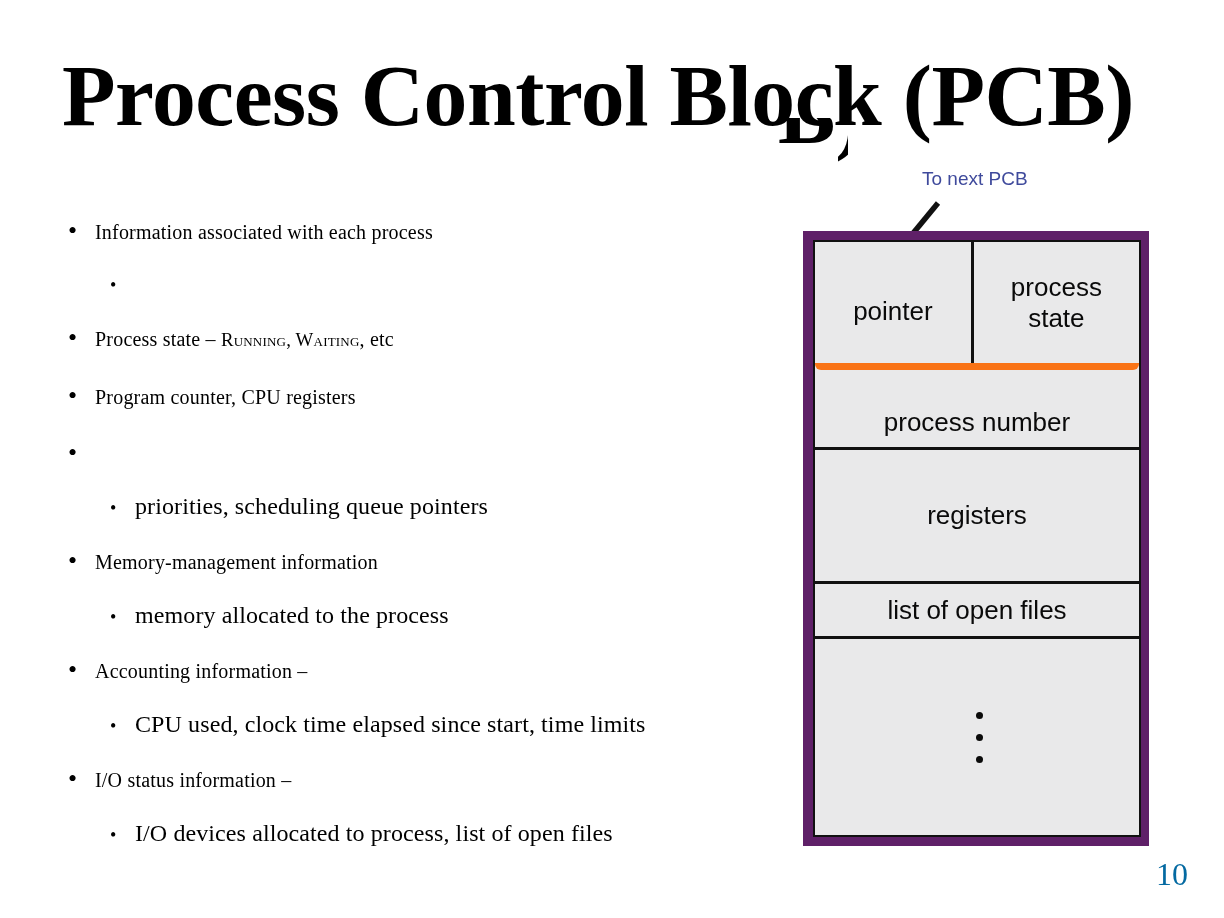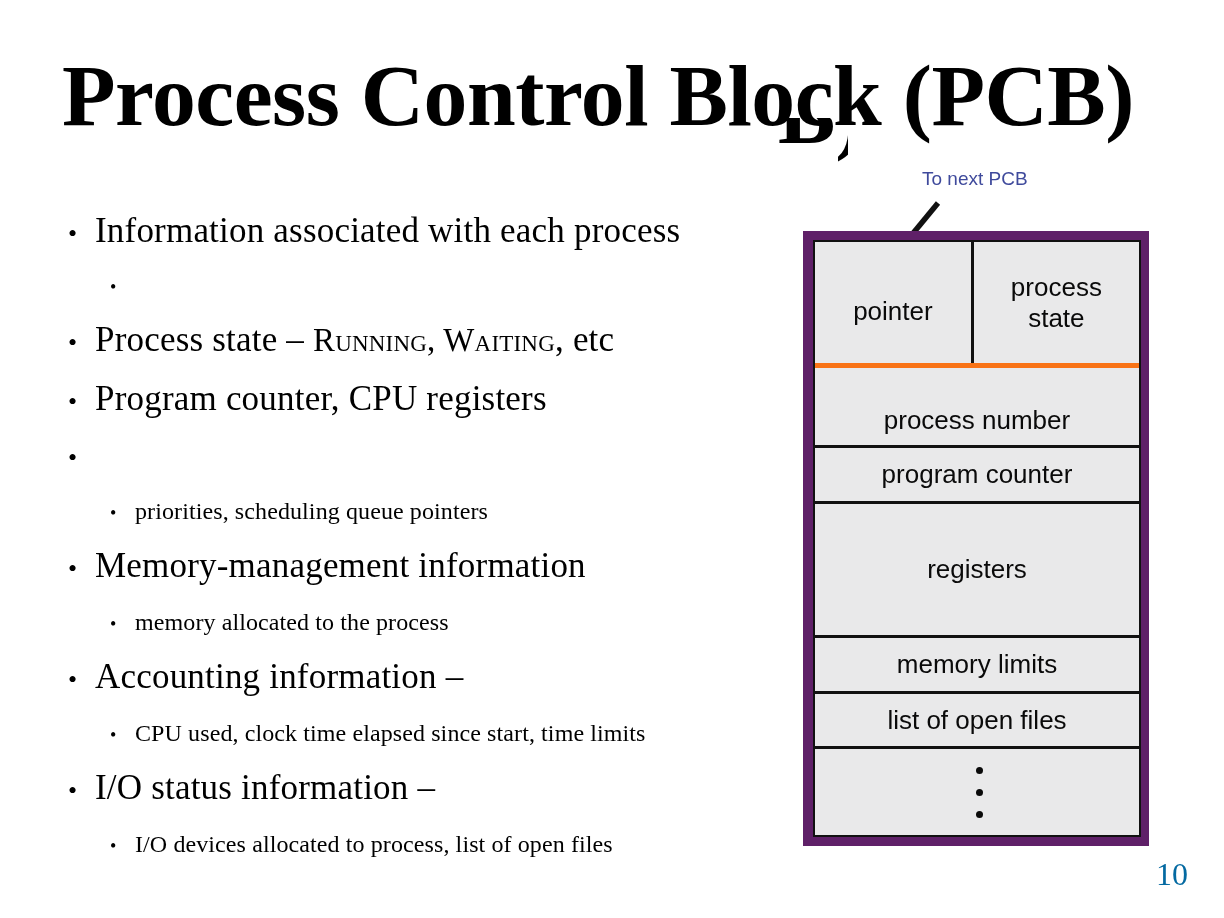--- a/index.html
+++ b/index.html
@@ -71,21 +71,21 @@
   .bullet-l1 .bullet-mark {
     width: 33px;
     flex: 0 0 33px;
     font-size: 26px;
     line-height: 54px;
     text-align: left;
     padding-left: 6px;
     box-sizing: border-box;
   }
   .bullet-l1 .bullet-text {
-    font-size: 35px;
+    font-size: 20px;
     line-height: 54px;
     font-family: "Liberation Serif", serif;
     font-weight: normal;
     letter-spacing: 0.2px;
   }
   .bullet-l2 {
     margin-bottom: 2px;
   }
   .bullet-l2 .bullet-mark {
     width: 73px;
@@ -164,21 +164,22 @@
     line-height: 31px;
     color: #0a0a0a;
     border-bottom: 3px solid #111111;
   }
   .pcb-cell:last-child {
     border-bottom: none;
   }
   .pcb-row-split {
     display: flex;
     flex: 0 0 121px;
-    border-bottom: 5px solid #f97316;
+    border-bottom: 7px solid #f97316;
+    border-radius: 6px;
   }
   .pcb-half {
     box-sizing: border-box;
     background: #e9e9ea;
     flex: 1 1 50%;
     display: flex;
     align-items: center;
     justify-content: center;
     text-align: center;
     font-family: "Liberation Sans", sans-serif;
@@ -312,25 +313,23 @@
 
     <div class="pcb-row-split">
       <div class="pcb-half left-half">pointer</div>
       <div class="pcb-half">
         <span><span>process</span><br><span>state</span></span>
       </div>
     </div>
 
     <div class="pcb-cell cell-pnum">process number</div>
 
-    <div class="pcb-cell cell-pc">program counter</div>
 
     <div class="pcb-cell cell-regs">registers</div>
 
-    <div class="pcb-cell cell-mem">memory limits</div>
 
     <div class="pcb-cell cell-files">list of open files</div>
 
     <div class="pcb-cell cell-dots">
       <span class="vdots">
         <i></i>
         <i></i>
         <i></i>
       </span>
     </div>

